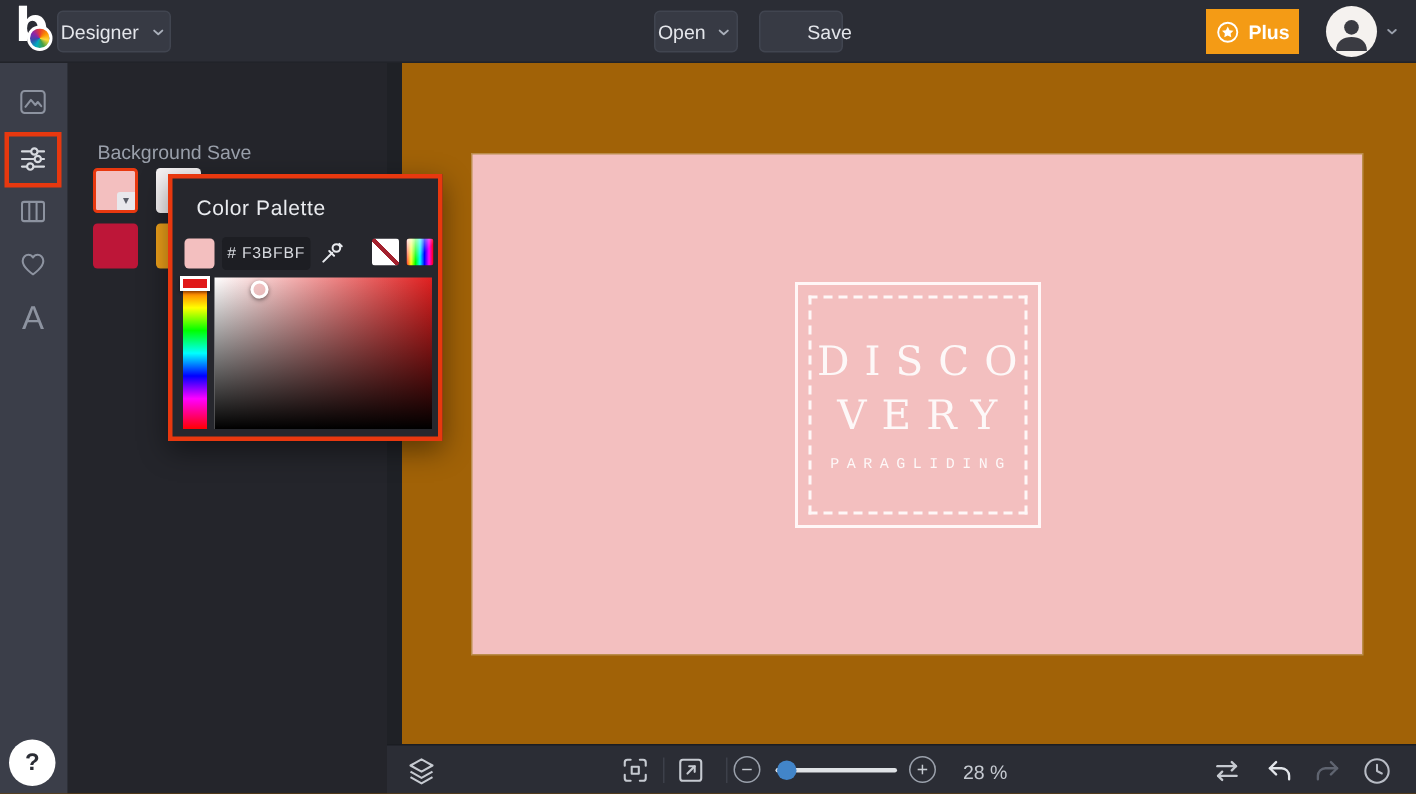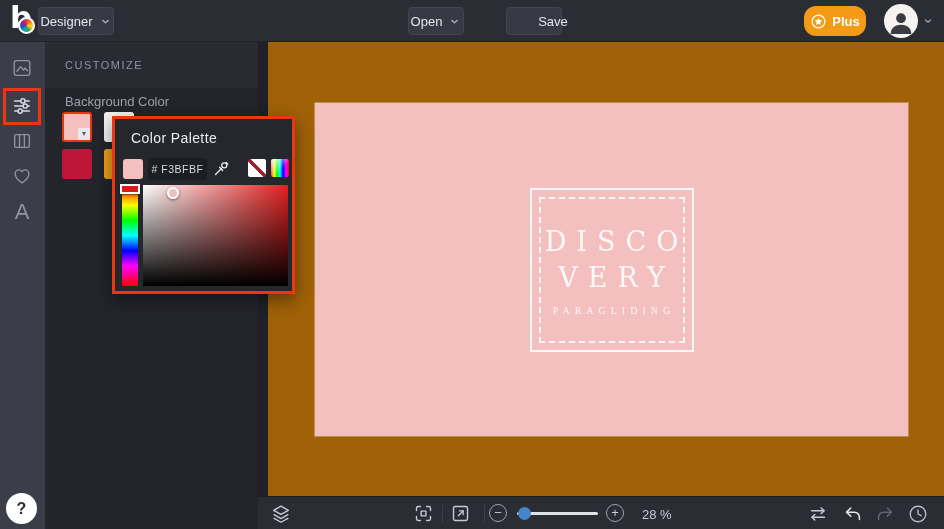--- a/index.html
+++ b/index.html
@@ -18,23 +18,23 @@
   .logo { position:absolute; left:7px; top:3px; width:36px; height:36px; cursor:pointer; }
   .logo .b { position:absolute; left:3px; top:-4px; font: 700 31px "DejaVu Sans", sans-serif; color:#ffffff; }
   .logo .wheel { position:absolute; left:11px; top:14px; width:17px; height:17px; border-radius:50%;
     border:2px solid #fff;
     background: conic-gradient(#e53935,#fb8c00,#fdd835,#43a047,#00acc1,#3949ab,#8e24aa,#e53935); }
   .tb-btn { position:absolute; top:7px; height:28px; display:flex; align-items:center; justify-content:center;
     gap:6px; background:#373a44; border:1px solid #414550; border-radius:4px;
     color:#e4e6eb; font-size:13px; cursor:pointer; }
   .tb-btn .chev { color:#aab0bb; }
   .btn-designer { left:38px; width:76px; }
-  .btn-open { left:408px; width:56px; }
+  .btn-open { left:436px; width:56px; }
   .btn-save { left:506px; width:56px;padding-left:44px; }
-  .btn-plus { position:absolute; left:804px; top:6px; width:62px; height:30px; border-radius:12px;
+  .btn-plus { position:absolute; left:804px; top:6px; width:62px; height:30px; border-radius:0;
     background:var(--plus-orange,#F49B15); display:flex; align-items:center; justify-content:center; gap:5px;
     color:#fff; font-size:13px; font-weight:bold; cursor:pointer; }
   .avatar-wrap { position:absolute; left:884px; top:4px; width:52px; height:34px; cursor:pointer; }
   .avatar { position:absolute; left:0; top:0; width:34px; height:34px; border-radius:50%;
     background:#f5f2ef; overflow:hidden; }
   .avatar svg { margin:4px auto 0; }
   .avatar-chev { position:absolute; right:2px; top:11px; color:#9aa0ac; }
 
   
   .rail { position:absolute; left:0; top:42px; width:45px; height:487px; background:#3b3e49; z-index:20; }
@@ -91,21 +91,21 @@
   .workspace { position:absolute; left:268px; top:42px; width:686px; height:454px; background:#a16207; z-index:5; }
   .design-canvas { position:absolute; left:47px; top:61px; width:593px; height:333px;
     background:var(--canvas-pink,#F3BFBF); box-shadow:0 0 0 1px rgba(255,255,255,.28); cursor:pointer; }
   .frame-outer { position:absolute; left:50%; top:50%; transform:translate(-50%,-50%);
     width:164px; height:164px; border:2px solid rgba(255,250,250,.95); }
   .frame-inner { position:absolute; left:7px; top:7px; right:7px; bottom:7px;
     border:2px dashed rgba(255,250,250,.95);
     display:flex; flex-direction:column; align-items:center; justify-content:center; }
   .d-line { font-family:"DejaVu Serif", serif; color:#fdf8f8; font-size:27px; line-height:36px;
     letter-spacing:10px; margin-right:-10px; }
-  .d-sub { font-family:Liberation Serif, serif; color:#fdf8f8; font-size:10px; letter-spacing:5px;
+  .d-sub { font-family:Liberation Mono, monospace; color:#fdf8f8; font-size:10px; letter-spacing:5px;
     margin:9px 0 0 0; margin-right:-5px; }
 
   
   .toolbar { position:absolute; left:258px; top:496px; width:686px; height:33px;
     background:#2b2d35; border-top:1px solid #1b1d22; z-index:15; }
   .tool { position:absolute; top:6px; width:22px; height:22px; color:#c6cad1; cursor:pointer; }
   .t-layers { left:12px; }
   .t-fit { left:155px; }
   .t-expand { left:192px; }
   .t-div { position:absolute; top:8px; width:1px; height:17px; background:#3d404a; }
@@ -207,24 +207,21 @@
   <div class="rail-icon rail-a" style="top:159px">
     <span>A</span>
   </div>
   <div class="rail-highlight"></div>
   <div class="help-btn">
     <span>?</span>
   </div>
 </div>
 
 <div class="panel">
-  <div class="panel-header">
-    <span>CUSTOMIZE</span>
-  </div>
-  <div class="bg-label">Background Color</div>
+  <div class="bg-label">Background Save</div>
 
   <div class="swatch swatch-pink">
     <span class="swatch-dd">▾</span>
   </div>
   <div class="swatch swatch-white"></div>
   <div class="swatch swatch-crimson"></div>
   <div class="swatch swatch-orange"></div>
 </div>
 
 <div class="popup">

